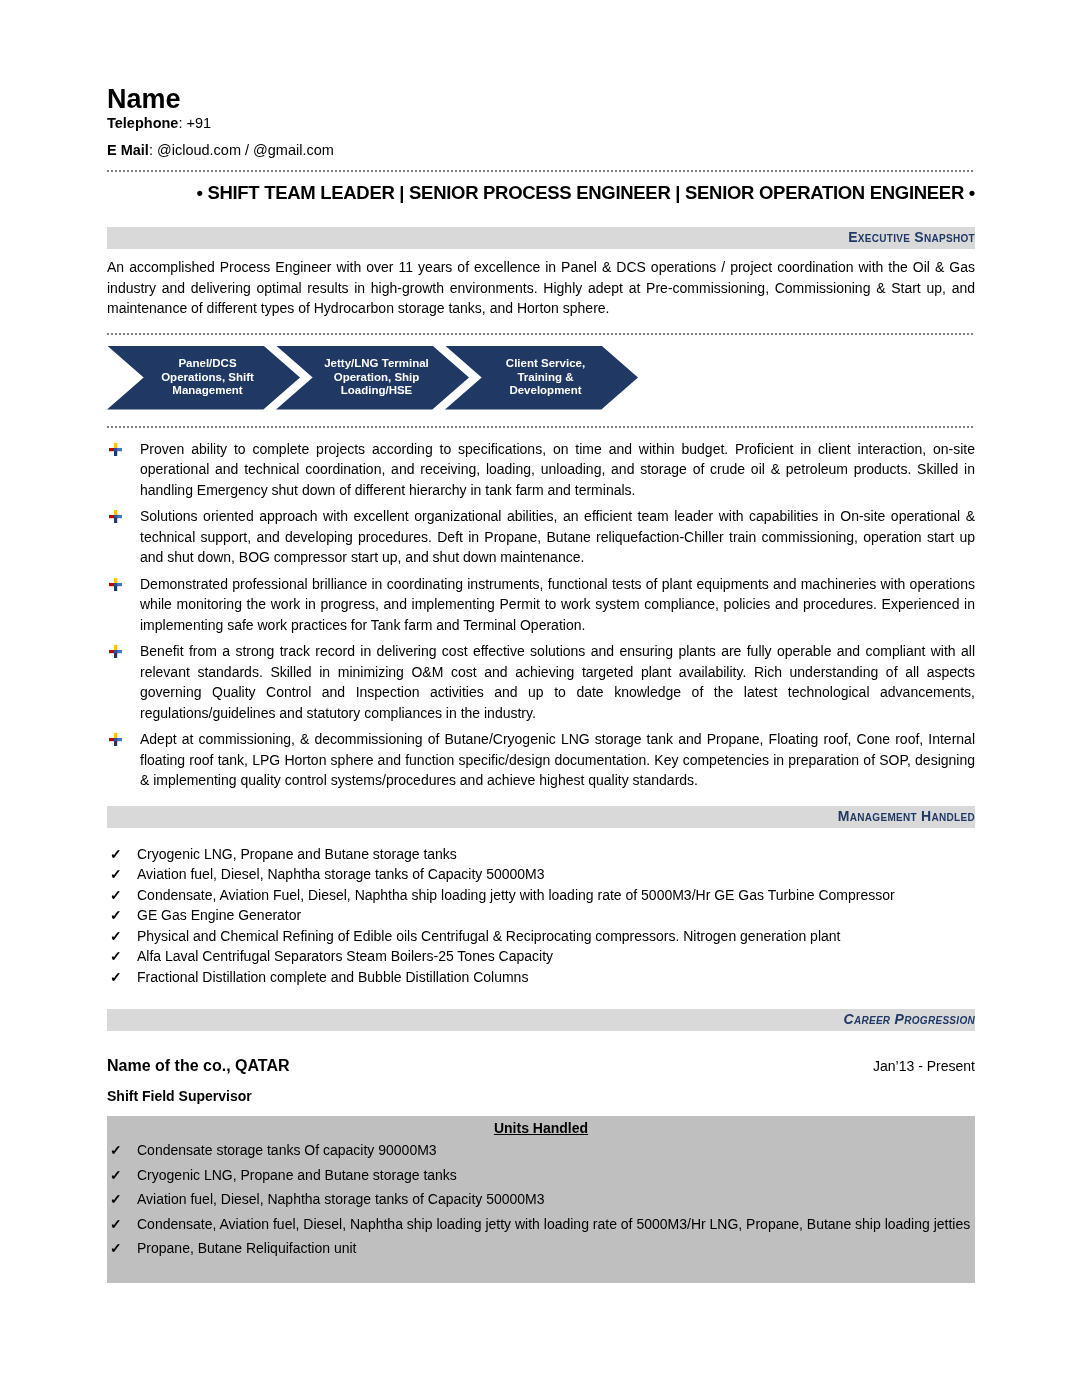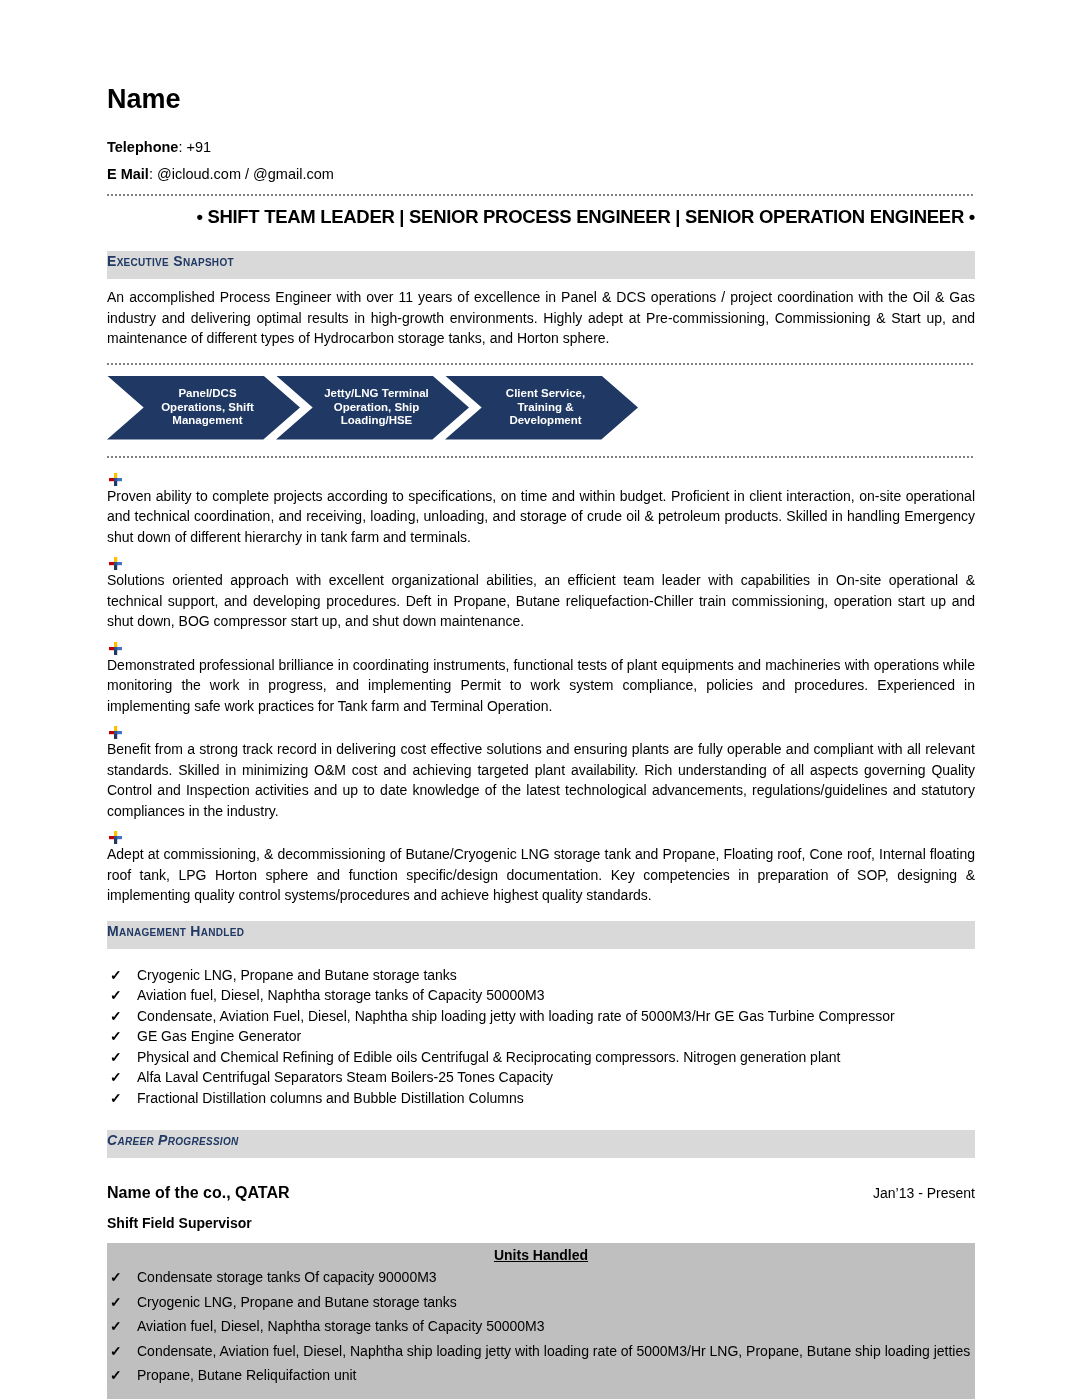--- a/index.html
+++ b/index.html
@@ -10,42 +10,42 @@
     font-family: "Liberation Sans", sans-serif;
     color: #000;
     overflow: hidden;
   }
   .content { width: 868px; margin: 0 auto 0 107px; }
 
   .name-heading {
     margin: 84px 0 0 0;
     font-size: 27px; line-height: 30px; font-weight: bold;
   }
-  .contact { margin-top: 24px; font-size: 14.5px; line-height: 19px; }
+  .contact { font-size: 14.5px; line-height: 19px; }
   .contact-line { margin-bottom: 8px; }
   .contact-line b { font-weight: bold; }
 
   .dashed-sep {
     height: 2px; border: 0; margin: 0;
     background-image: repeating-linear-gradient(90deg, #808080 0 2px, transparent 2px 4px);
   }
   .sep-contact { margin-top: 10px; }
   .sep-summary { margin-top: 8px; }
   .sep-arrows  { margin-top: 16px; }
 
   .headline {
     margin-top: 10px;
     font-size: 18.5px; font-weight: bold; letter-spacing: -0.3px;
     text-align: right; white-space: nowrap;
   }
 
   .section-bar {
-    height: 28px; line-height: 21px;
+    height: 22px; line-height: 21px;
     background: #d9d9d9;
-    text-align: left;
+    text-align: right;
     font-size: 14px; font-weight: bold;
     font-variant: small-caps;
     color: #1f3864;
     letter-spacing: 0.3px;
   }
   .bar-exec    { margin-top: 23px; }
   .bar-syn     { margin-top: 10px; }
   .bar-equip   { margin-top: 15px; }
   .bar-career  { margin-top: 22px; font-style: italic; }
 
@@ -60,37 +60,37 @@
     flex: none; width: 193px; height: 64px;
     background: #1f3864;
     clip-path: polygon(0 0, 81% 0, 100% 50%, 81% 100%, 0 100%, 19% 50%);
     color: #fff; font-size: 11.5px; line-height: 13.5px; font-weight: bold;
     display: flex; align-items: center; justify-content: center;
     text-align: center; padding: 0 30px 0 38px;
   }
   .skill-arrow + .skill-arrow { margin-left: -24px; }
 
   .synopsis-list { margin-top: 11px; }
-  .synopsis-item { display: flex; margin-bottom: 6px; flex-direction: column; }
+  .synopsis-item { display: flex; margin-bottom: 6px; }
   .plus-icon { flex: none; width: 13px; height: 13px; margin: 4px 18px 0 2px; }
   .synopsis-text { font-size: 14px; line-height: 20.5px; text-align: justify; }
 
   .check-list { margin-top: 16px; }
   .check-item { display: flex; font-size: 14px; line-height: 20.5px; }
   .check-glyph { flex: none; width: 30px; padding-left: 3px; font-weight: bold; }
 
   .company-row {
     margin-top: 26px;
     display: flex; justify-content: space-between; align-items: baseline;
   }
   .company-name { font-size: 16px; font-weight: bold; }
   .company-period { font-size: 14px; }
   .role-title { margin-top: 13px; font-size: 14px; font-weight: bold; }
 
-  .units-box { margin-top: 12px; background: #bfbfbf; padding: 4px 0 9px 0; }
+  .units-box { margin-top: 12px; background: #bfbfbf; padding: 4px 0 20px 0; }
   .units-title {
     text-align: center; font-size: 14px; font-weight: bold;
     text-decoration: underline; margin-bottom: 4px;
   }
   .units-box .check-item { margin-bottom: 4px; }
 </style>
 </head>
 <body>
 
 <div class="content">
@@ -219,21 +219,21 @@
         <span>Physical and Chemical Refining of Edible oils Centrifugal &amp; Reciprocating compressors. Nitrogen generation plant</span>
       </div>
 
       <div class="check-item">
         <span class="check-glyph">✓</span>
         <span>Alfa Laval Centrifugal Separators Steam Boilers-25 Tones Capacity</span>
       </div>
 
       <div class="check-item">
         <span class="check-glyph">✓</span>
-        <span>Fractional Distillation columns and Bubble Distillation Columns</span>
+        <span>Fractional Distillation complete and Bubble Distillation Columns</span>
       </div>
     </div>
 
   <div class="section-bar bar-career">Career Progression</div>
 
   <div class="company-row">
     <span class="company-name">Name of the co., QATAR</span>
     <span class="company-period">Jan’13 - Present</span>
   </div>
   <div class="role-title">Shift Field Supervisor</div>

